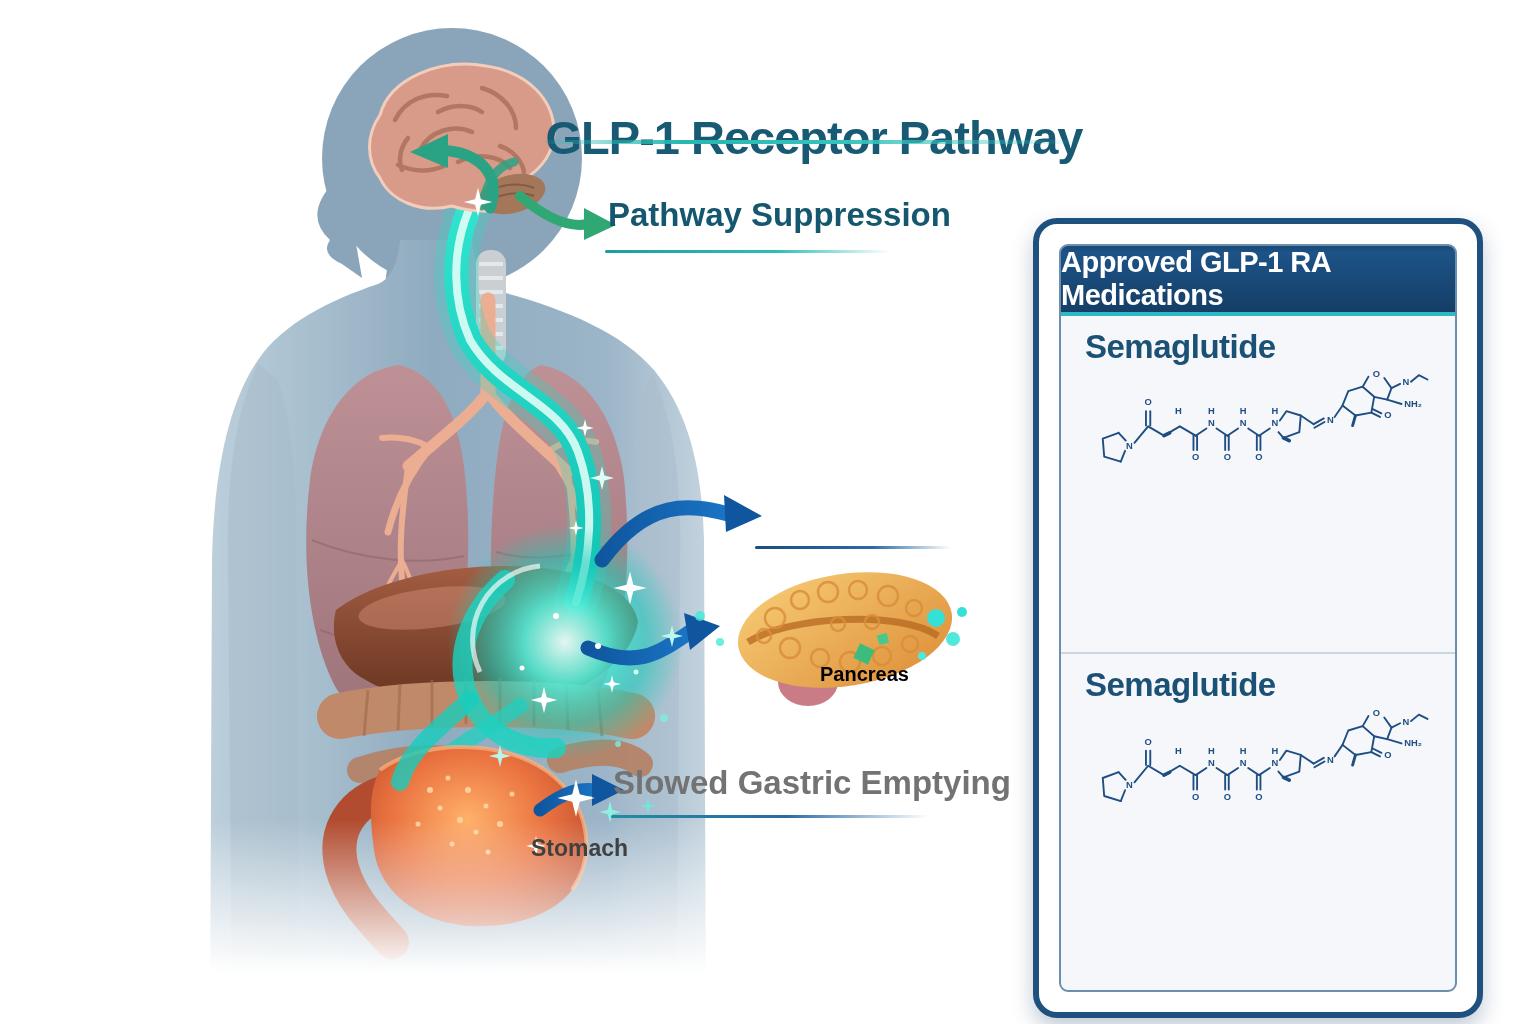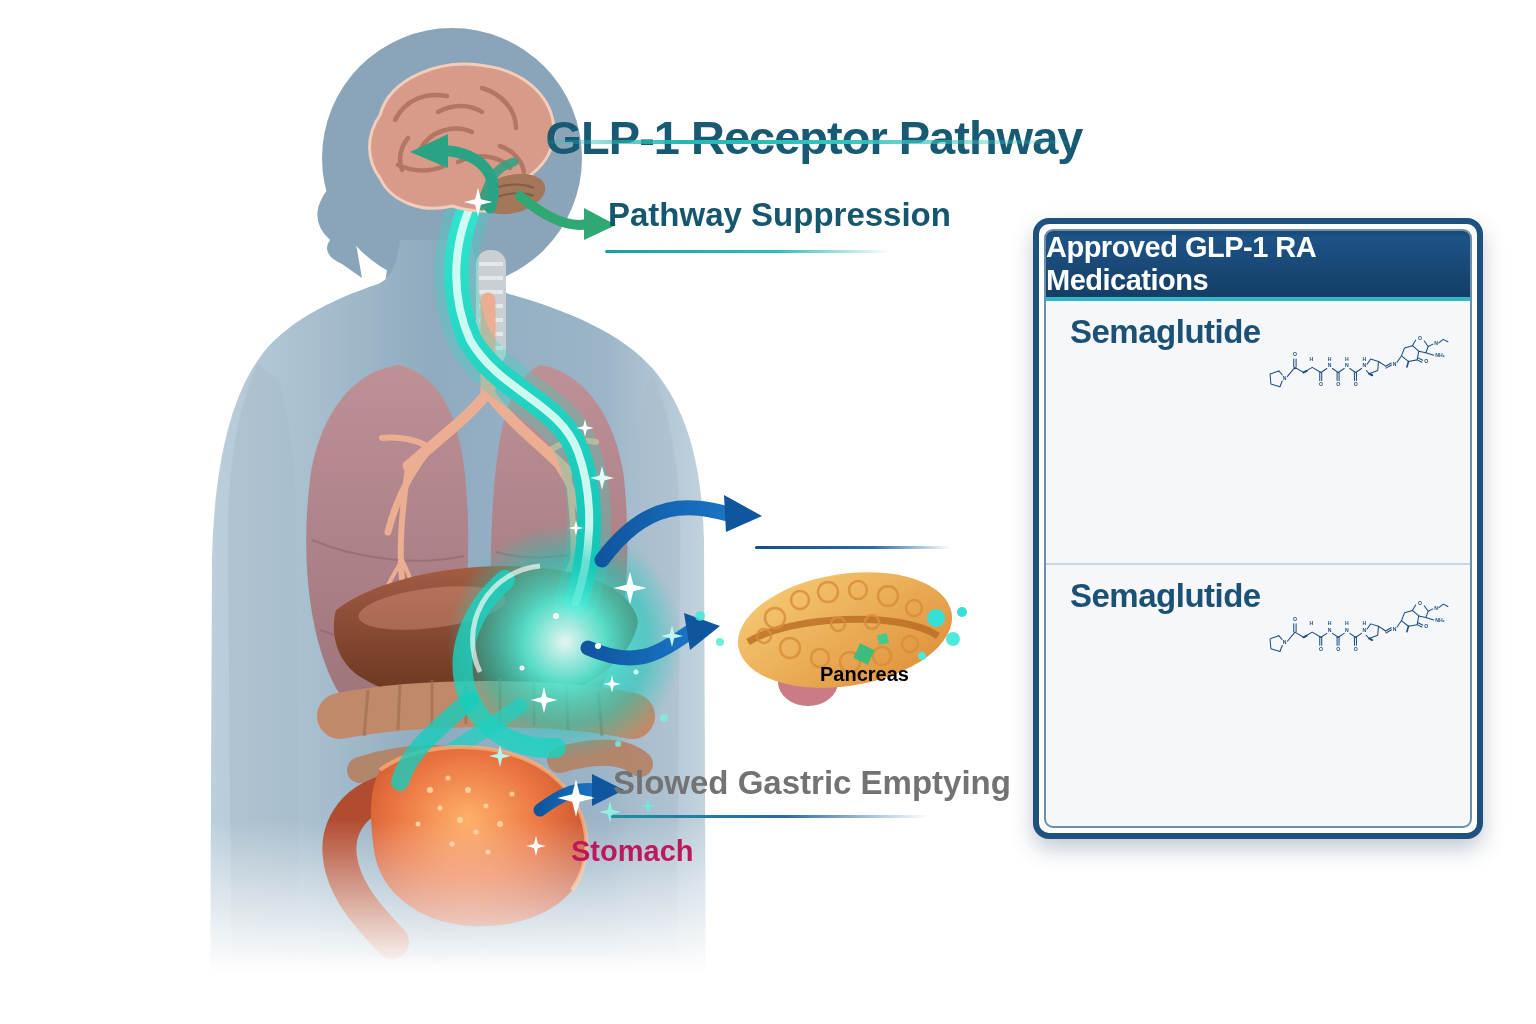--- a/index.html
+++ b/index.html
@@ -21,39 +21,39 @@
   .lbl-appetite{left:608px;top:196px;font-size:33px;color:#14576f;}
   .ul-appetite{left:605px;top:250px;width:286px;height:3px;
     background:linear-gradient(to right,#1d9e9c,#2fbdb8 60%,rgba(47,189,184,0));border-radius:2px;}
   .lbl-insulin{left:758px;top:496px;font-size:33px;color:#134a72;}
   .ul-insulin{left:755px;top:546px;width:196px;height:3px;
     background:linear-gradient(to right,#184e85,#2a6aa6 60%,rgba(42,106,166,0));border-radius:2px;}
   .lbl-gastric{left:613px;top:764px;font-size:33px;color:#737373;}
   .ul-gastric{left:611px;top:815px;width:318px;height:3px;
     background:linear-gradient(to right,#1d8f9e,#2a6aa6 55%,rgba(42,106,166,0));border-radius:2px;}
   .lbl-pancreas{left:820px;top:663px;font-size:20px;color:#000000;}
-  .lbl-stomach{left:531px;top:835px;font-size:29px;color:#be185d;margin-left:40px;}
+  .lbl-stomach{left:531px;top:835px;font-size:23px;color:#404040;}
   
   .panel{
-    left:1033px;top:218px;width:450px;height:621px;box-sizing:border-box;
-    background:#ffffff;border:6px solid #1f517f;border-radius:16px;padding:5px;
+    left:1033px;top:218px;width:450px;height:800px;box-sizing:border-box;
+    background:#ffffff;border:6px solid #1f517f;border-radius:24px;padding:20px;
     box-shadow:0 10px 22px rgba(35,65,105,.28);
   }
   .panel-inner{
     width:100%;height:100%;box-sizing:border-box;border:2px solid #6b8fae;border-radius:9px;
     overflow:hidden;background:#f5f7fa;display:flex;flex-direction:column;
   }
   .panel-header{
     height:66px;flex:0 0 66px;display:flex;align-items:center;justify-content:center;
     background:linear-gradient(180deg,#235e93 0%,#17477457 0%,#1d5387 10%,#143e66 100%);
     background-color:#1a4a77;
     border-bottom:4px solid #2fb8c6;
     color:#ffffff;font-size:29px;font-weight:bold;letter-spacing:-.5px;
   }
-  .med-section{flex:1 1 auto;padding:10px 20px 4px 22px;display:flex;}
+  .med-section{flex:1 1 auto;padding:10px 20px 4px 22px;display:flex;flex-direction:column;}
   .med-section + .med-section{border-top:2px solid #ccd6de;}
   .med-name{font-size:33px;font-weight:bold;color:#1c5176;margin:2px 0 2px 2px;letter-spacing:-.5px;}
   .mol-svg{width:100%;height:108px;display:block;}
   #mol text{stroke:#f5f7fa;stroke-width:4px;paint-order:stroke;}
 </style>
 </head>
 <body>
 
 <div id="canvas">
 

